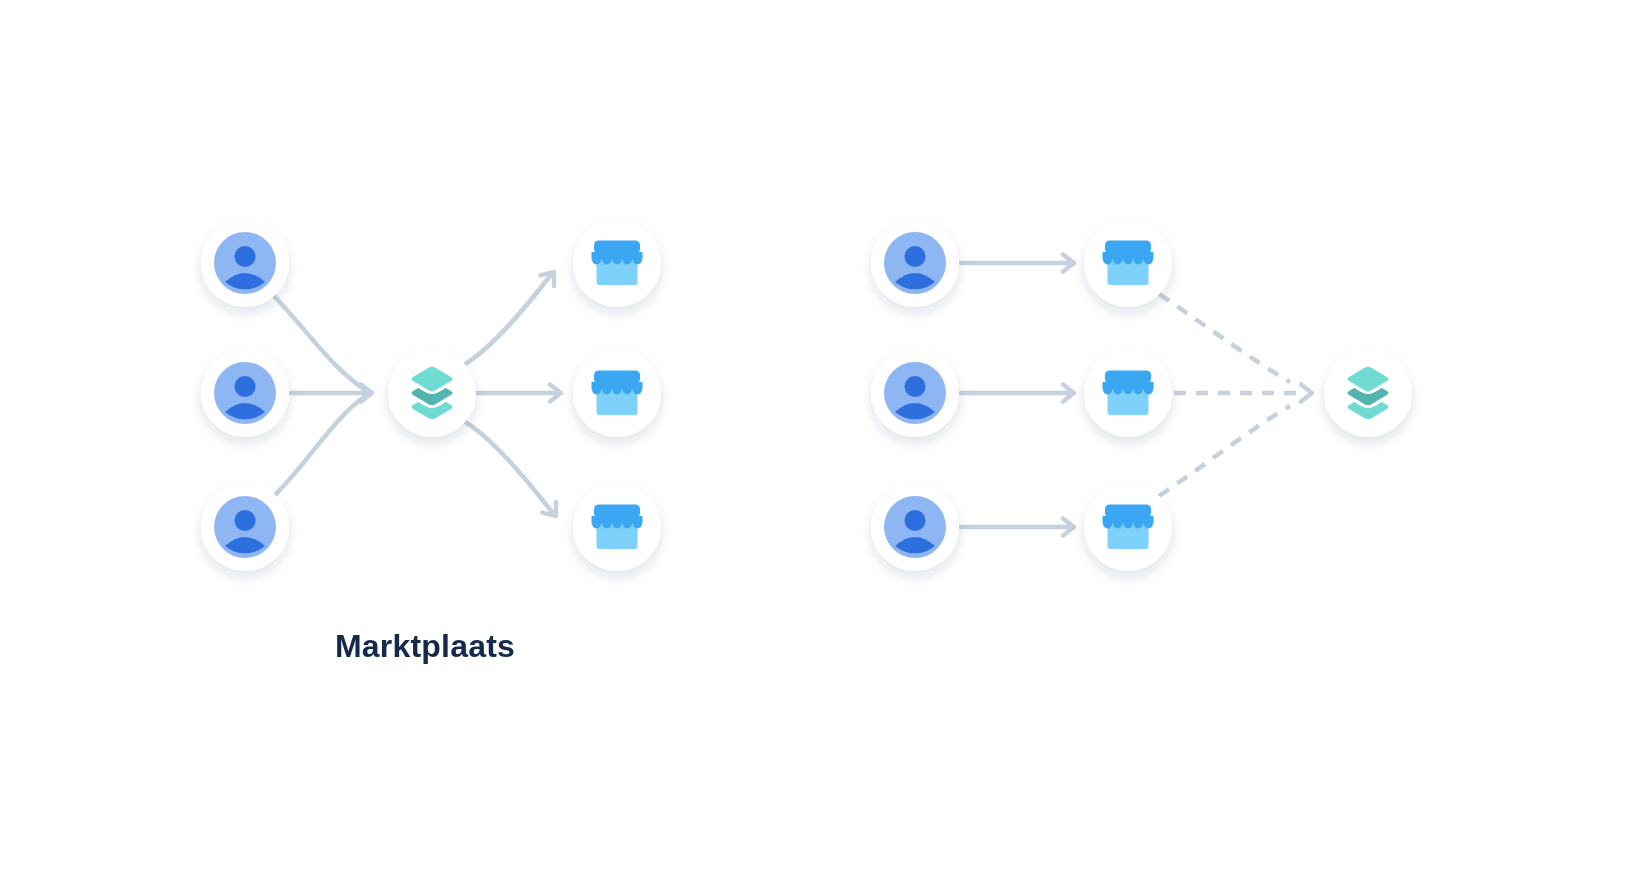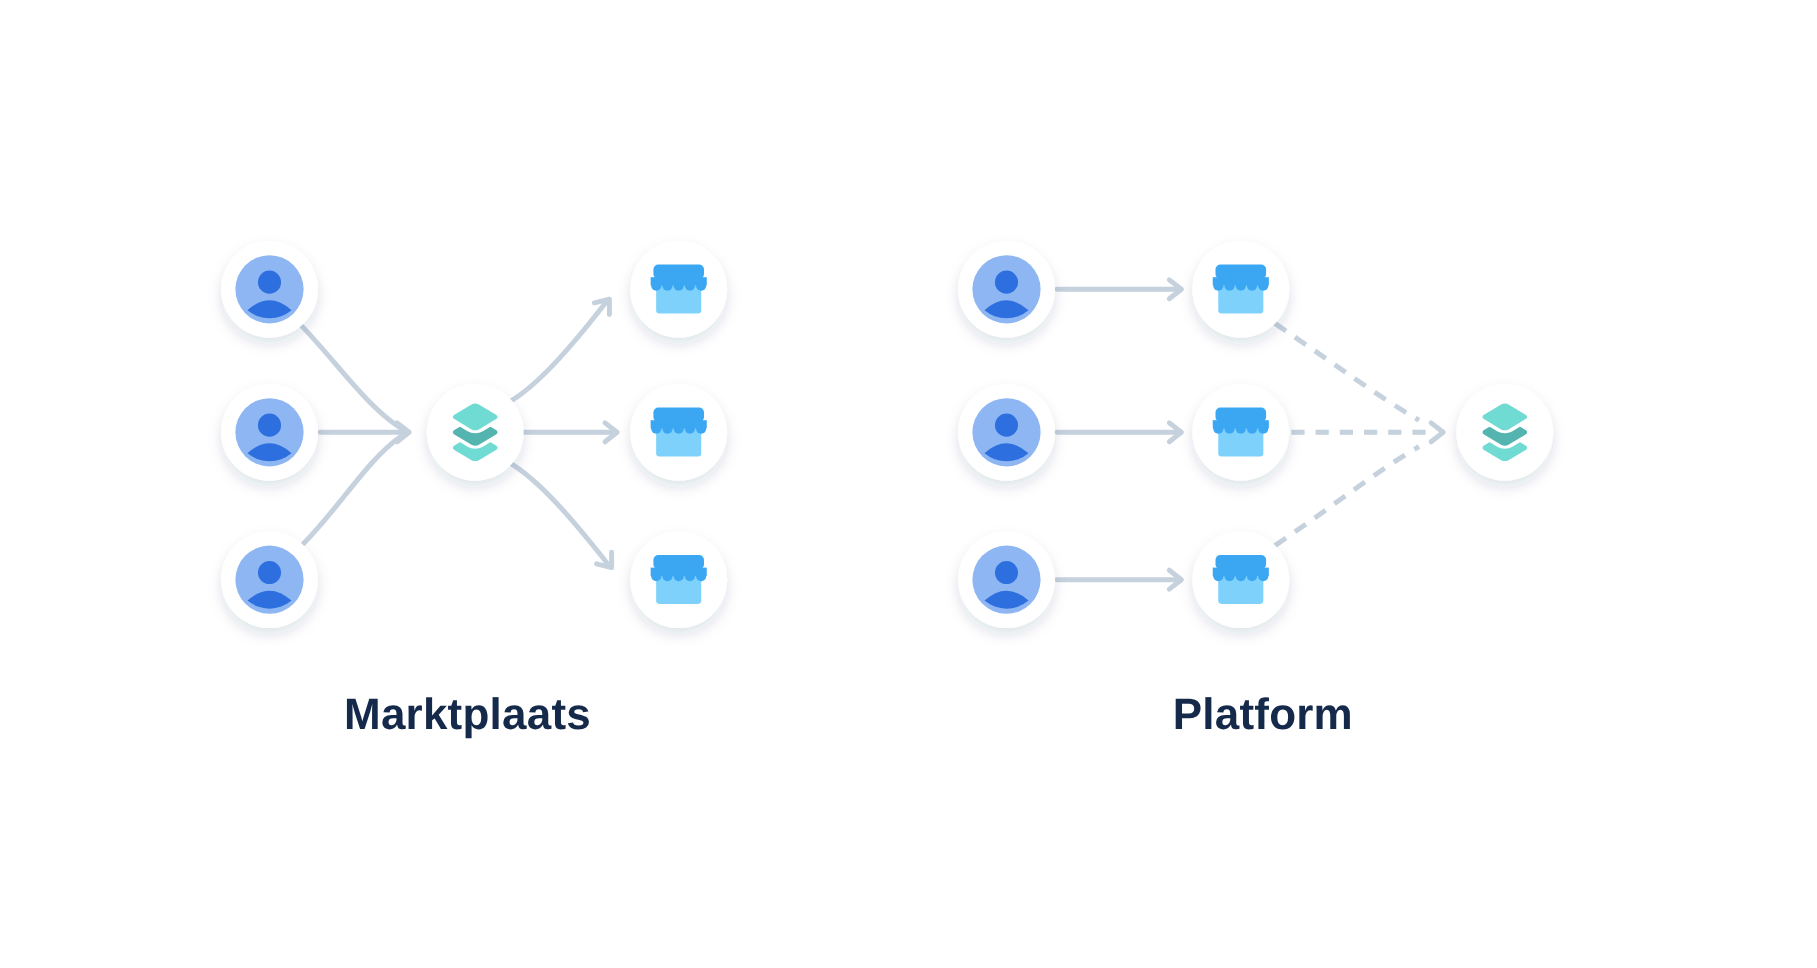--- a/index.html
+++ b/index.html
@@ -22,21 +22,21 @@
   .user-bg{fill:var(--user-bg,#8db6f2);}
   .user-fg{fill:var(--user-fg,#2e6fdf);}
   .store-d{fill:var(--store-dark,#3ba7f3);}
   .store-l{fill:var(--store-light,#7ed1fa);}
   .lay-l{fill:var(--layers-light,#6fdbd3);stroke:#ffffff;stroke-width:4.5;}
   .lay-d{fill:var(--layers-dark,#53b4b0);stroke:#ffffff;stroke-width:4.5;}
 
   .diagram-label{
     position:absolute;top:628px;
     transform:translateX(-50%);
-    font-size:40px;font-weight:700;letter-spacing:0.2px;
+    font-size:32px;font-weight:700;letter-spacing:0.2px;
     color:var(--label-text,#15294b);
     white-space:nowrap;
   }
   #label-left{left:425px;}
   #label-right{left:1148px;}
 </style>
 </head>
 <body>
 
 <div class="stage">
@@ -145,14 +145,13 @@
     <use href="#userIconR" x="95" y="103"></use>
     <use href="#userIconR" x="95" y="233"></use>
     <use href="#userIconR" x="95" y="367"></use>
     <use href="#storeIconR" x="308" y="103"></use>
     <use href="#storeIconR" x="308" y="233"></use>
     <use href="#storeIconR" x="308" y="367"></use>
     <use href="#layersIconR" x="548" y="233"></use>
   </svg>
 
   <div id="label-left" class="diagram-label">Marktplaats</div>
-  <div id="label-right" class="diagram-label">Platform</div>
 </div>
 
 </body></html>

